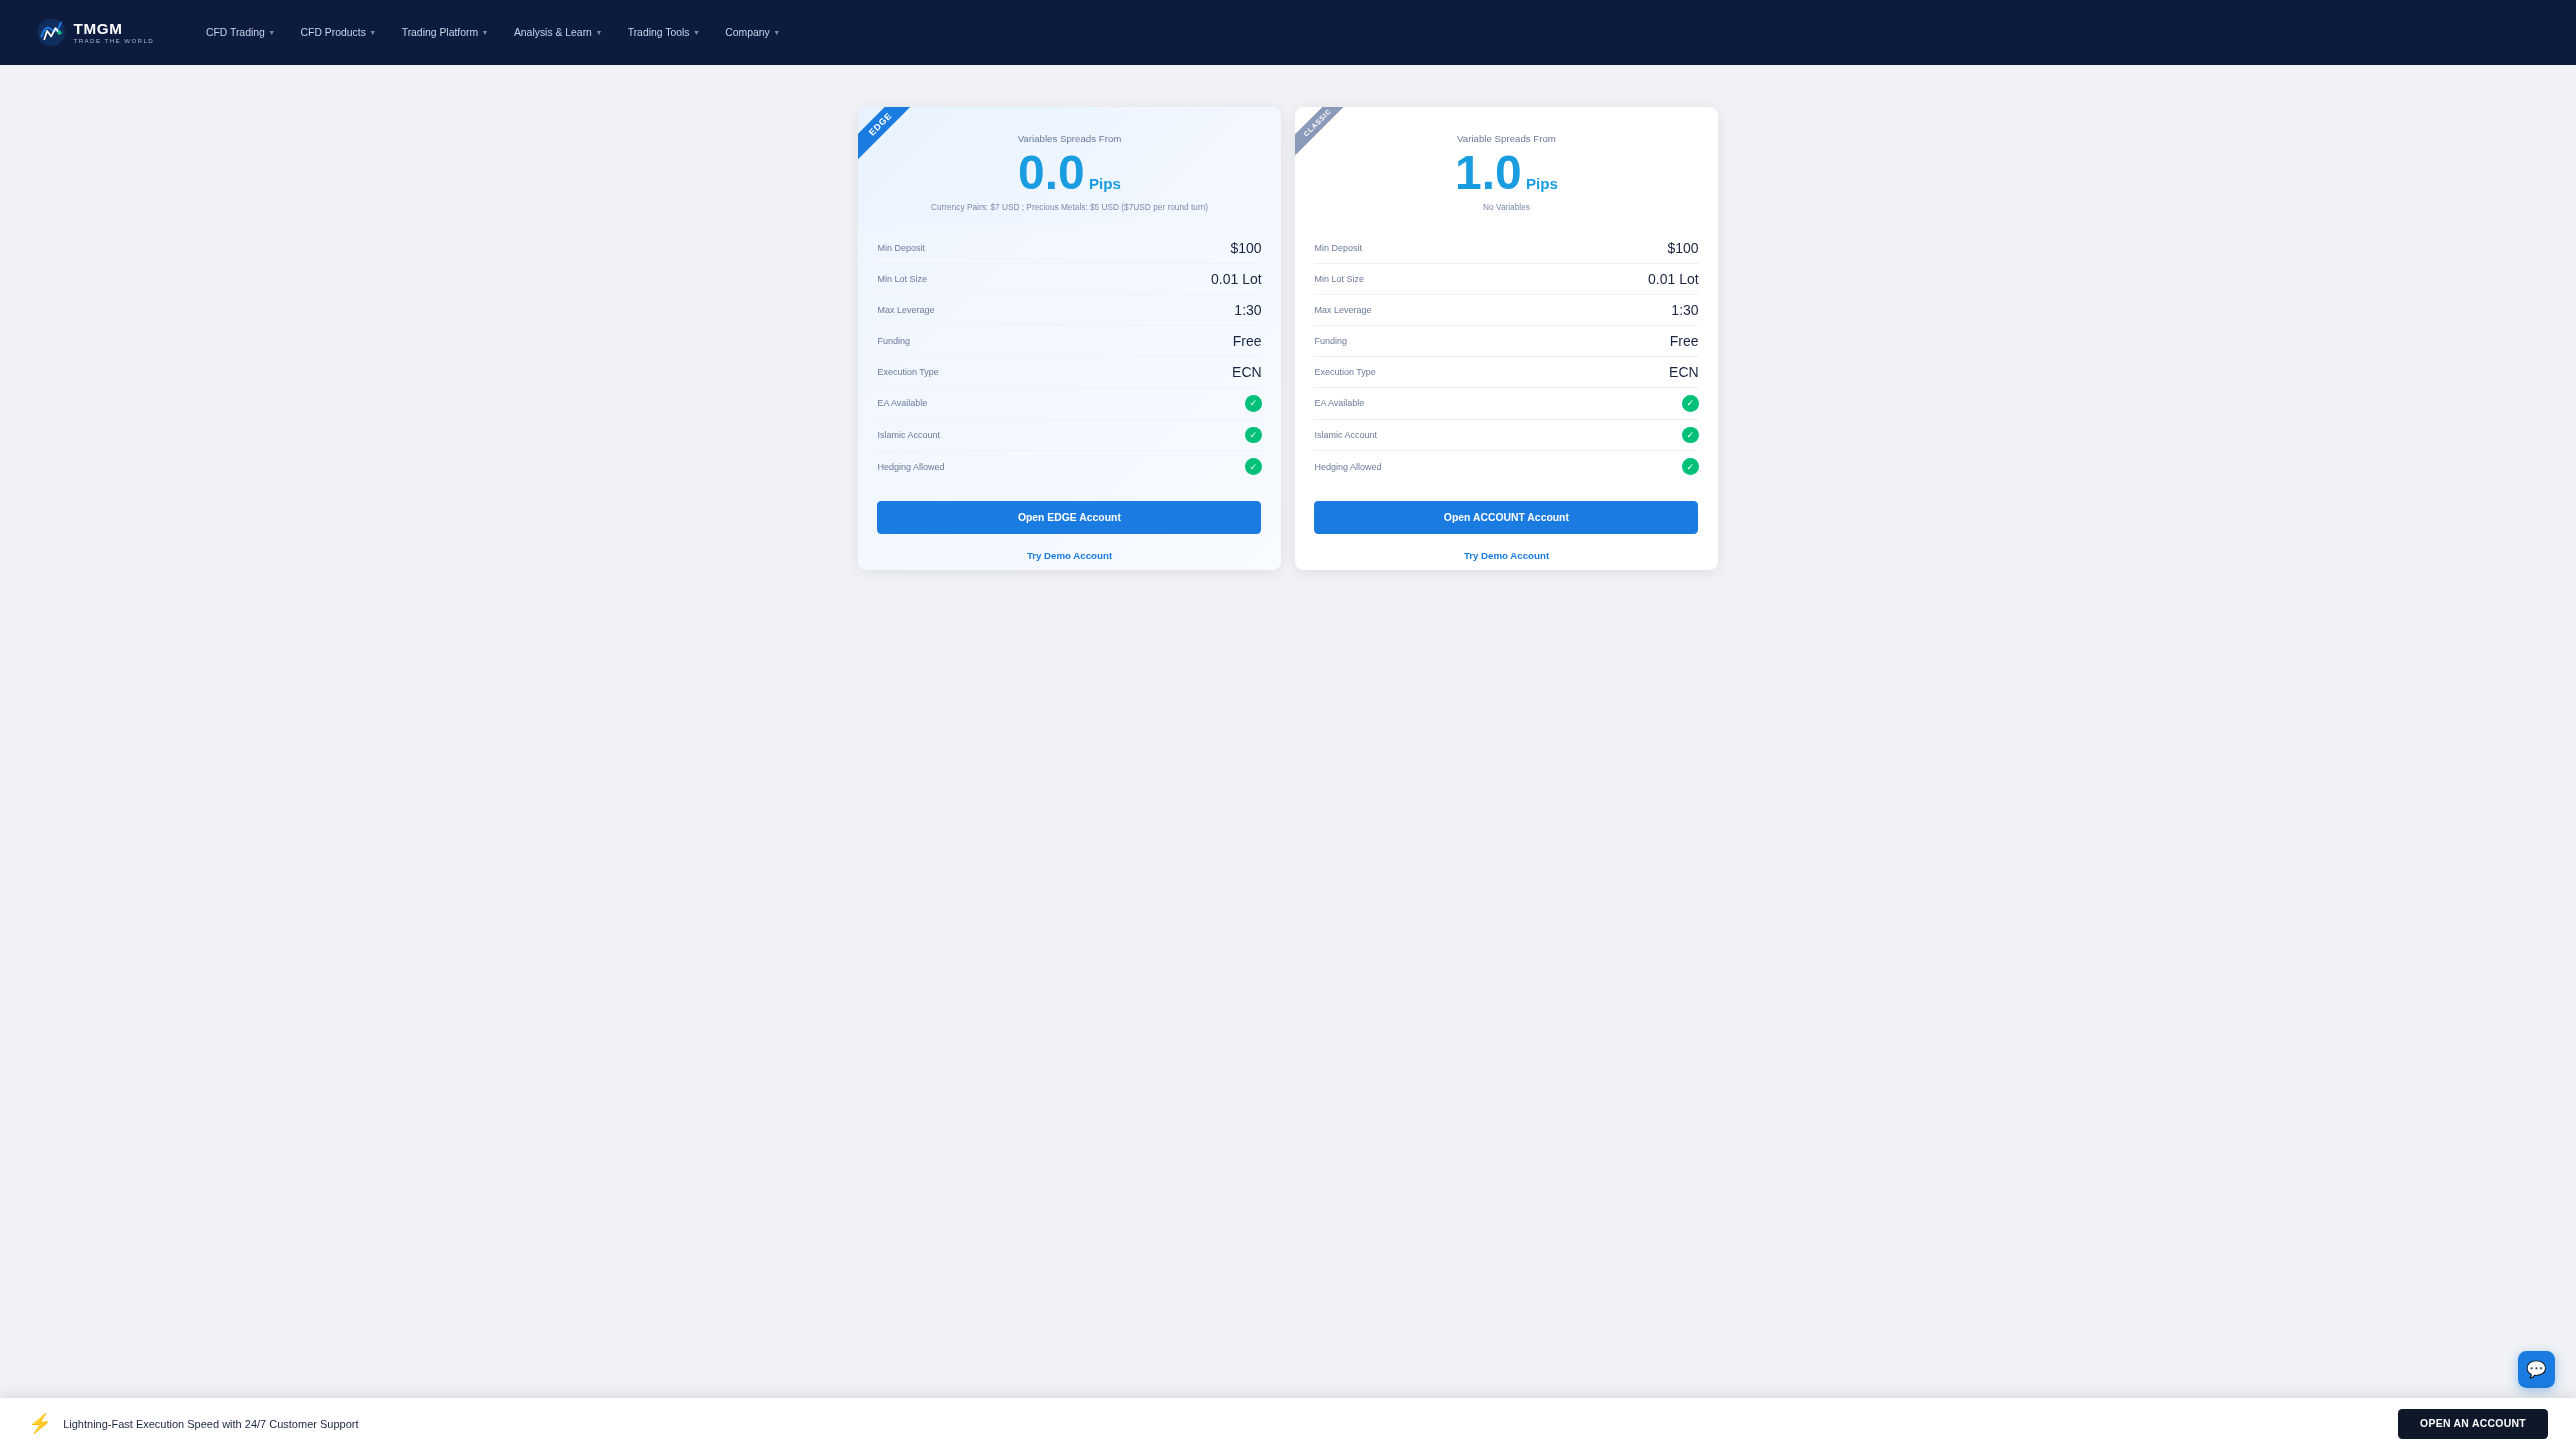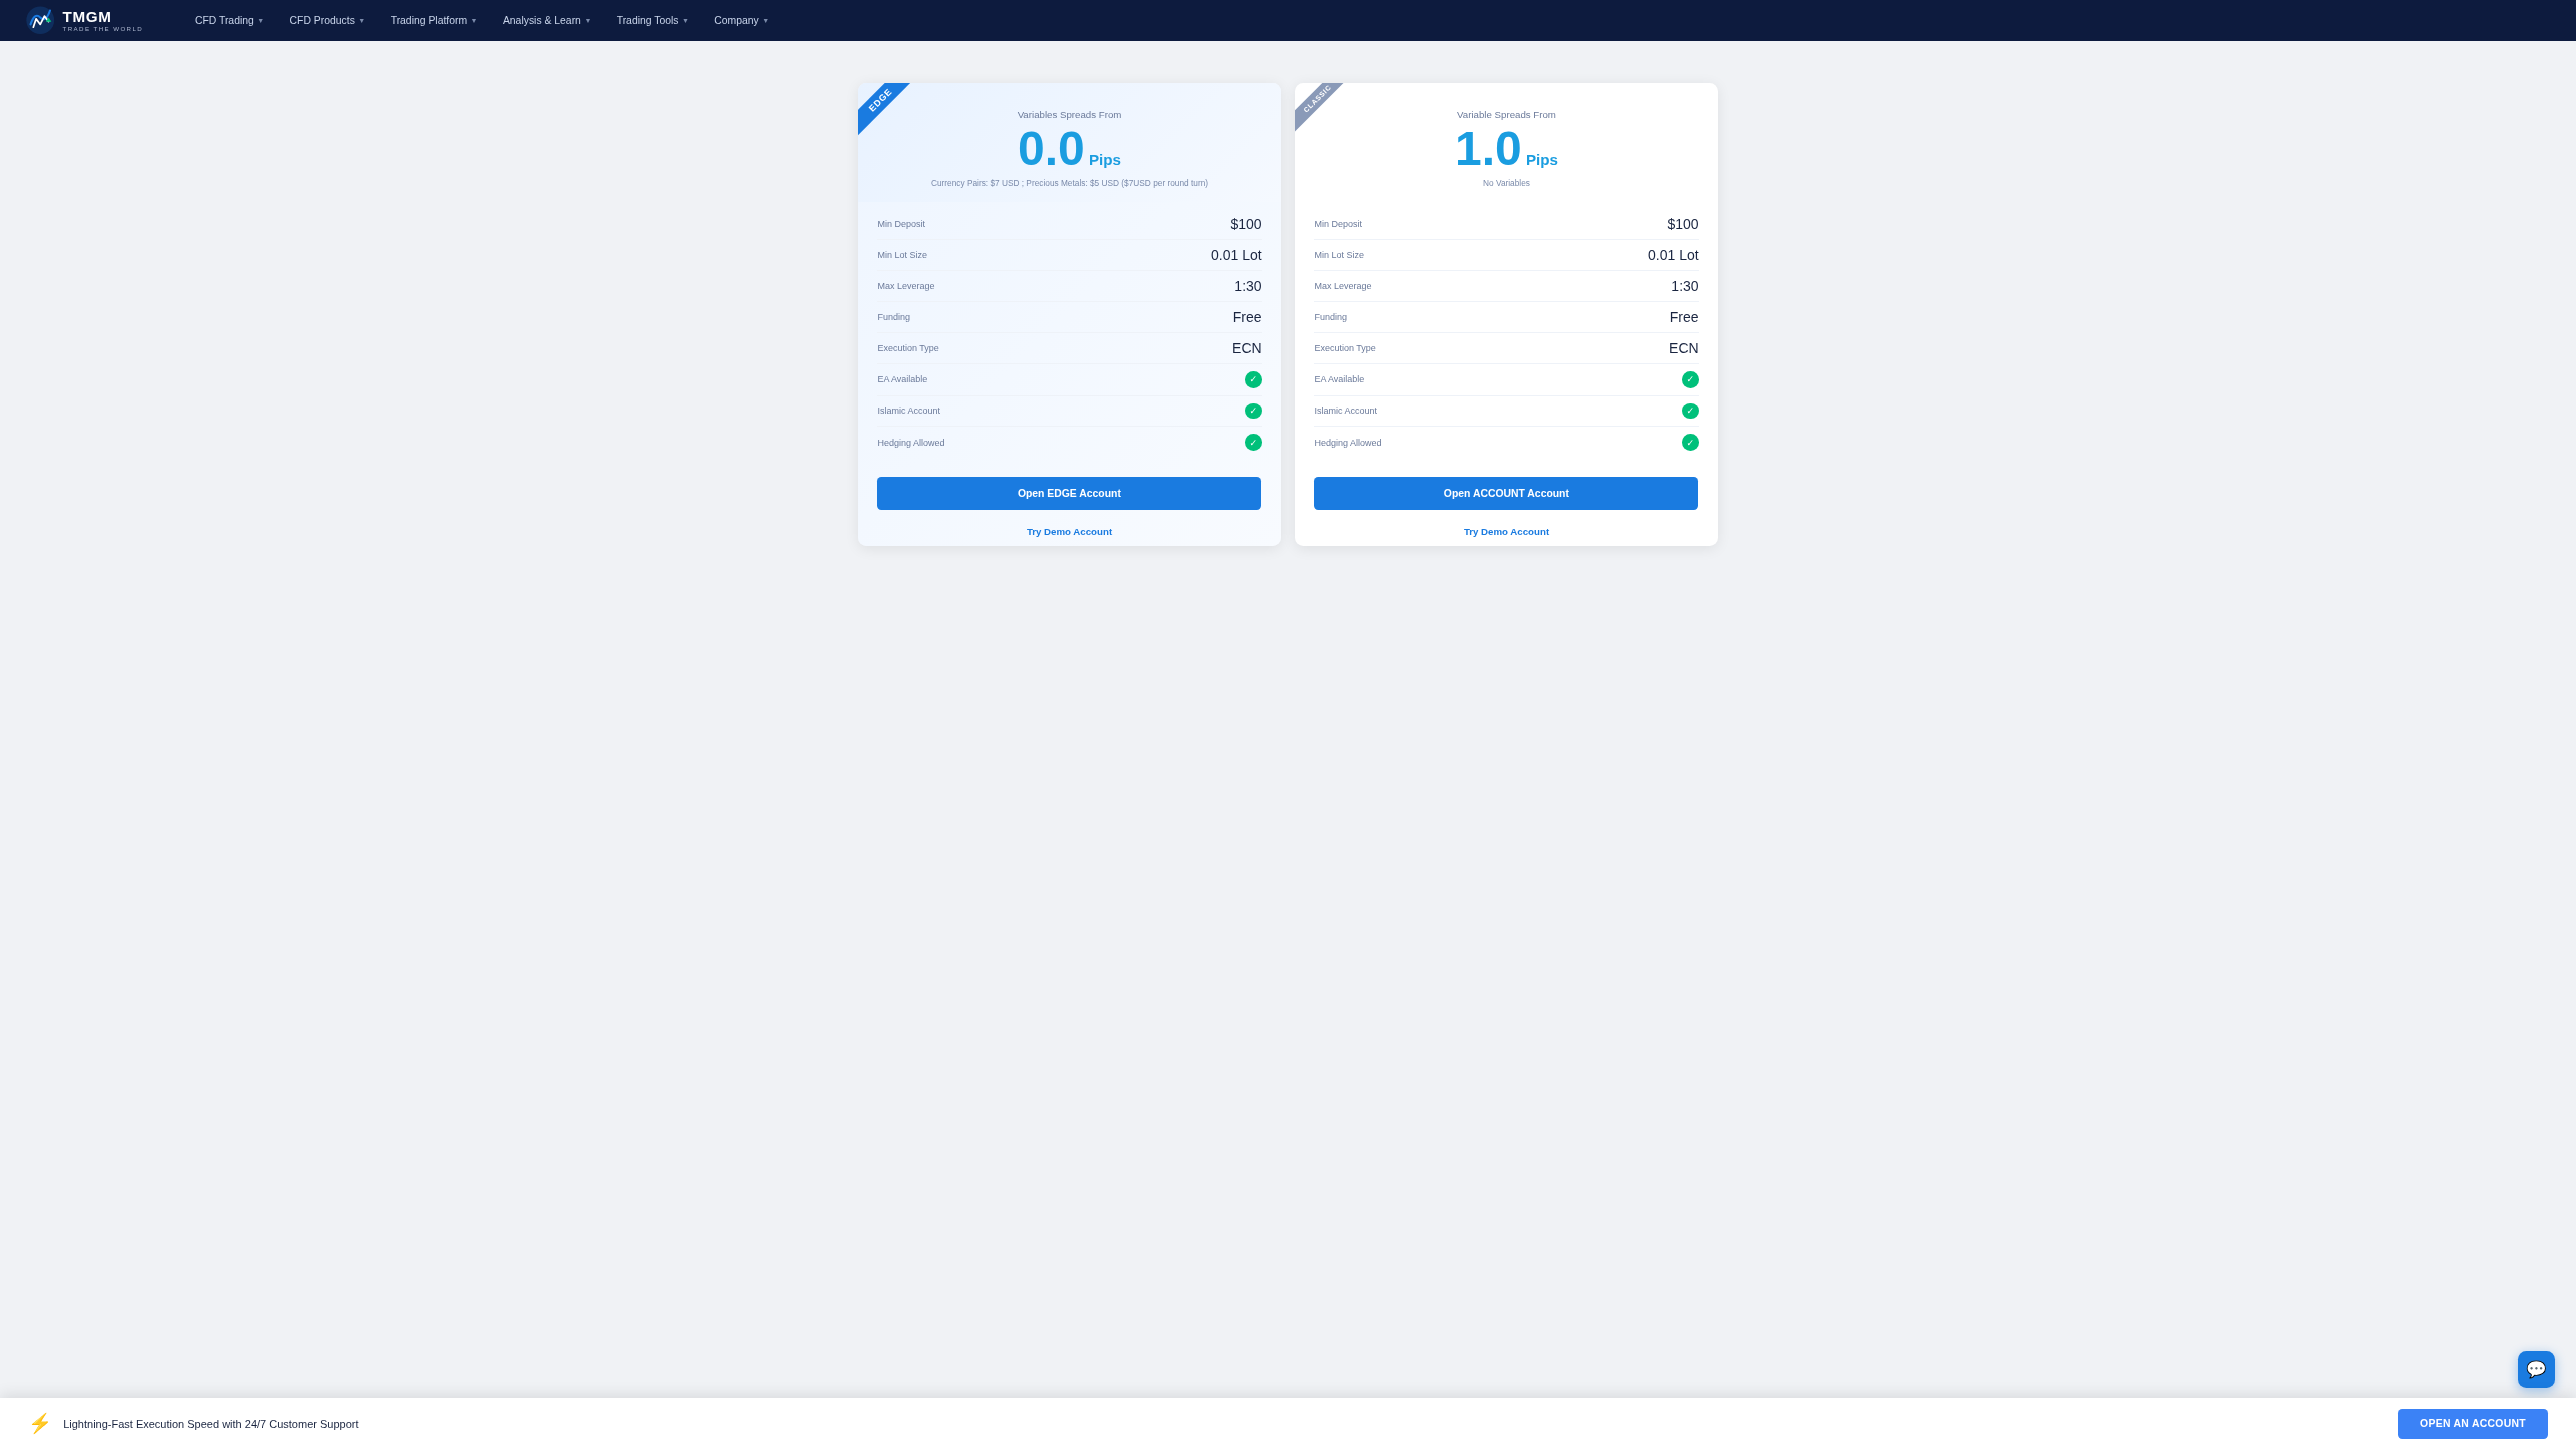--- a/index.html
+++ b/index.html
@@ -1,24 +1,24 @@
 <!DOCTYPE html>
 <html style="font-size:11px"><head>
   <meta charset="utf-8">
   <style>
     * { margin: 0; padding: 0; box-sizing: border-box; }
     body { font-family: 'Segoe UI', Arial, sans-serif; background: #f0f2f5; min-height: 100vh; }
 
     
     nav {
       background: #0d1b3e;
-      height: 41px;
-      display: flex;
-      align-items: center;
-      padding: 0 25px;
+      height: 65px;
+      display: flex;
+      align-items: center;
+      padding: 0 36px;
       gap: 28px;
       position: sticky;
       top: 0;
       z-index: 100;
     }
     .nav-logo {
       display: flex;
       align-items: center;
       gap: 7px;
       margin-right: 14px;
@@ -264,21 +264,21 @@
     .speed-icon {
       font-size: 19.4px;
       color: #1a7be0;
     }
     .bottom-bar-text {
       font-size: 11px;
       color: #1a2540;
       font-weight: 500;
     }
     .btn-open-an-account {
-      background: #3b82f6;
+      background: #0f172a;
       color: #fff;
       border: none;
       padding: 9.7px 22px;
       font-size: 10.4px;
       font-weight: 700;
       border-radius: 4.2px;
       cursor: pointer;
       letter-spacing: 0.3px;
     }
 

